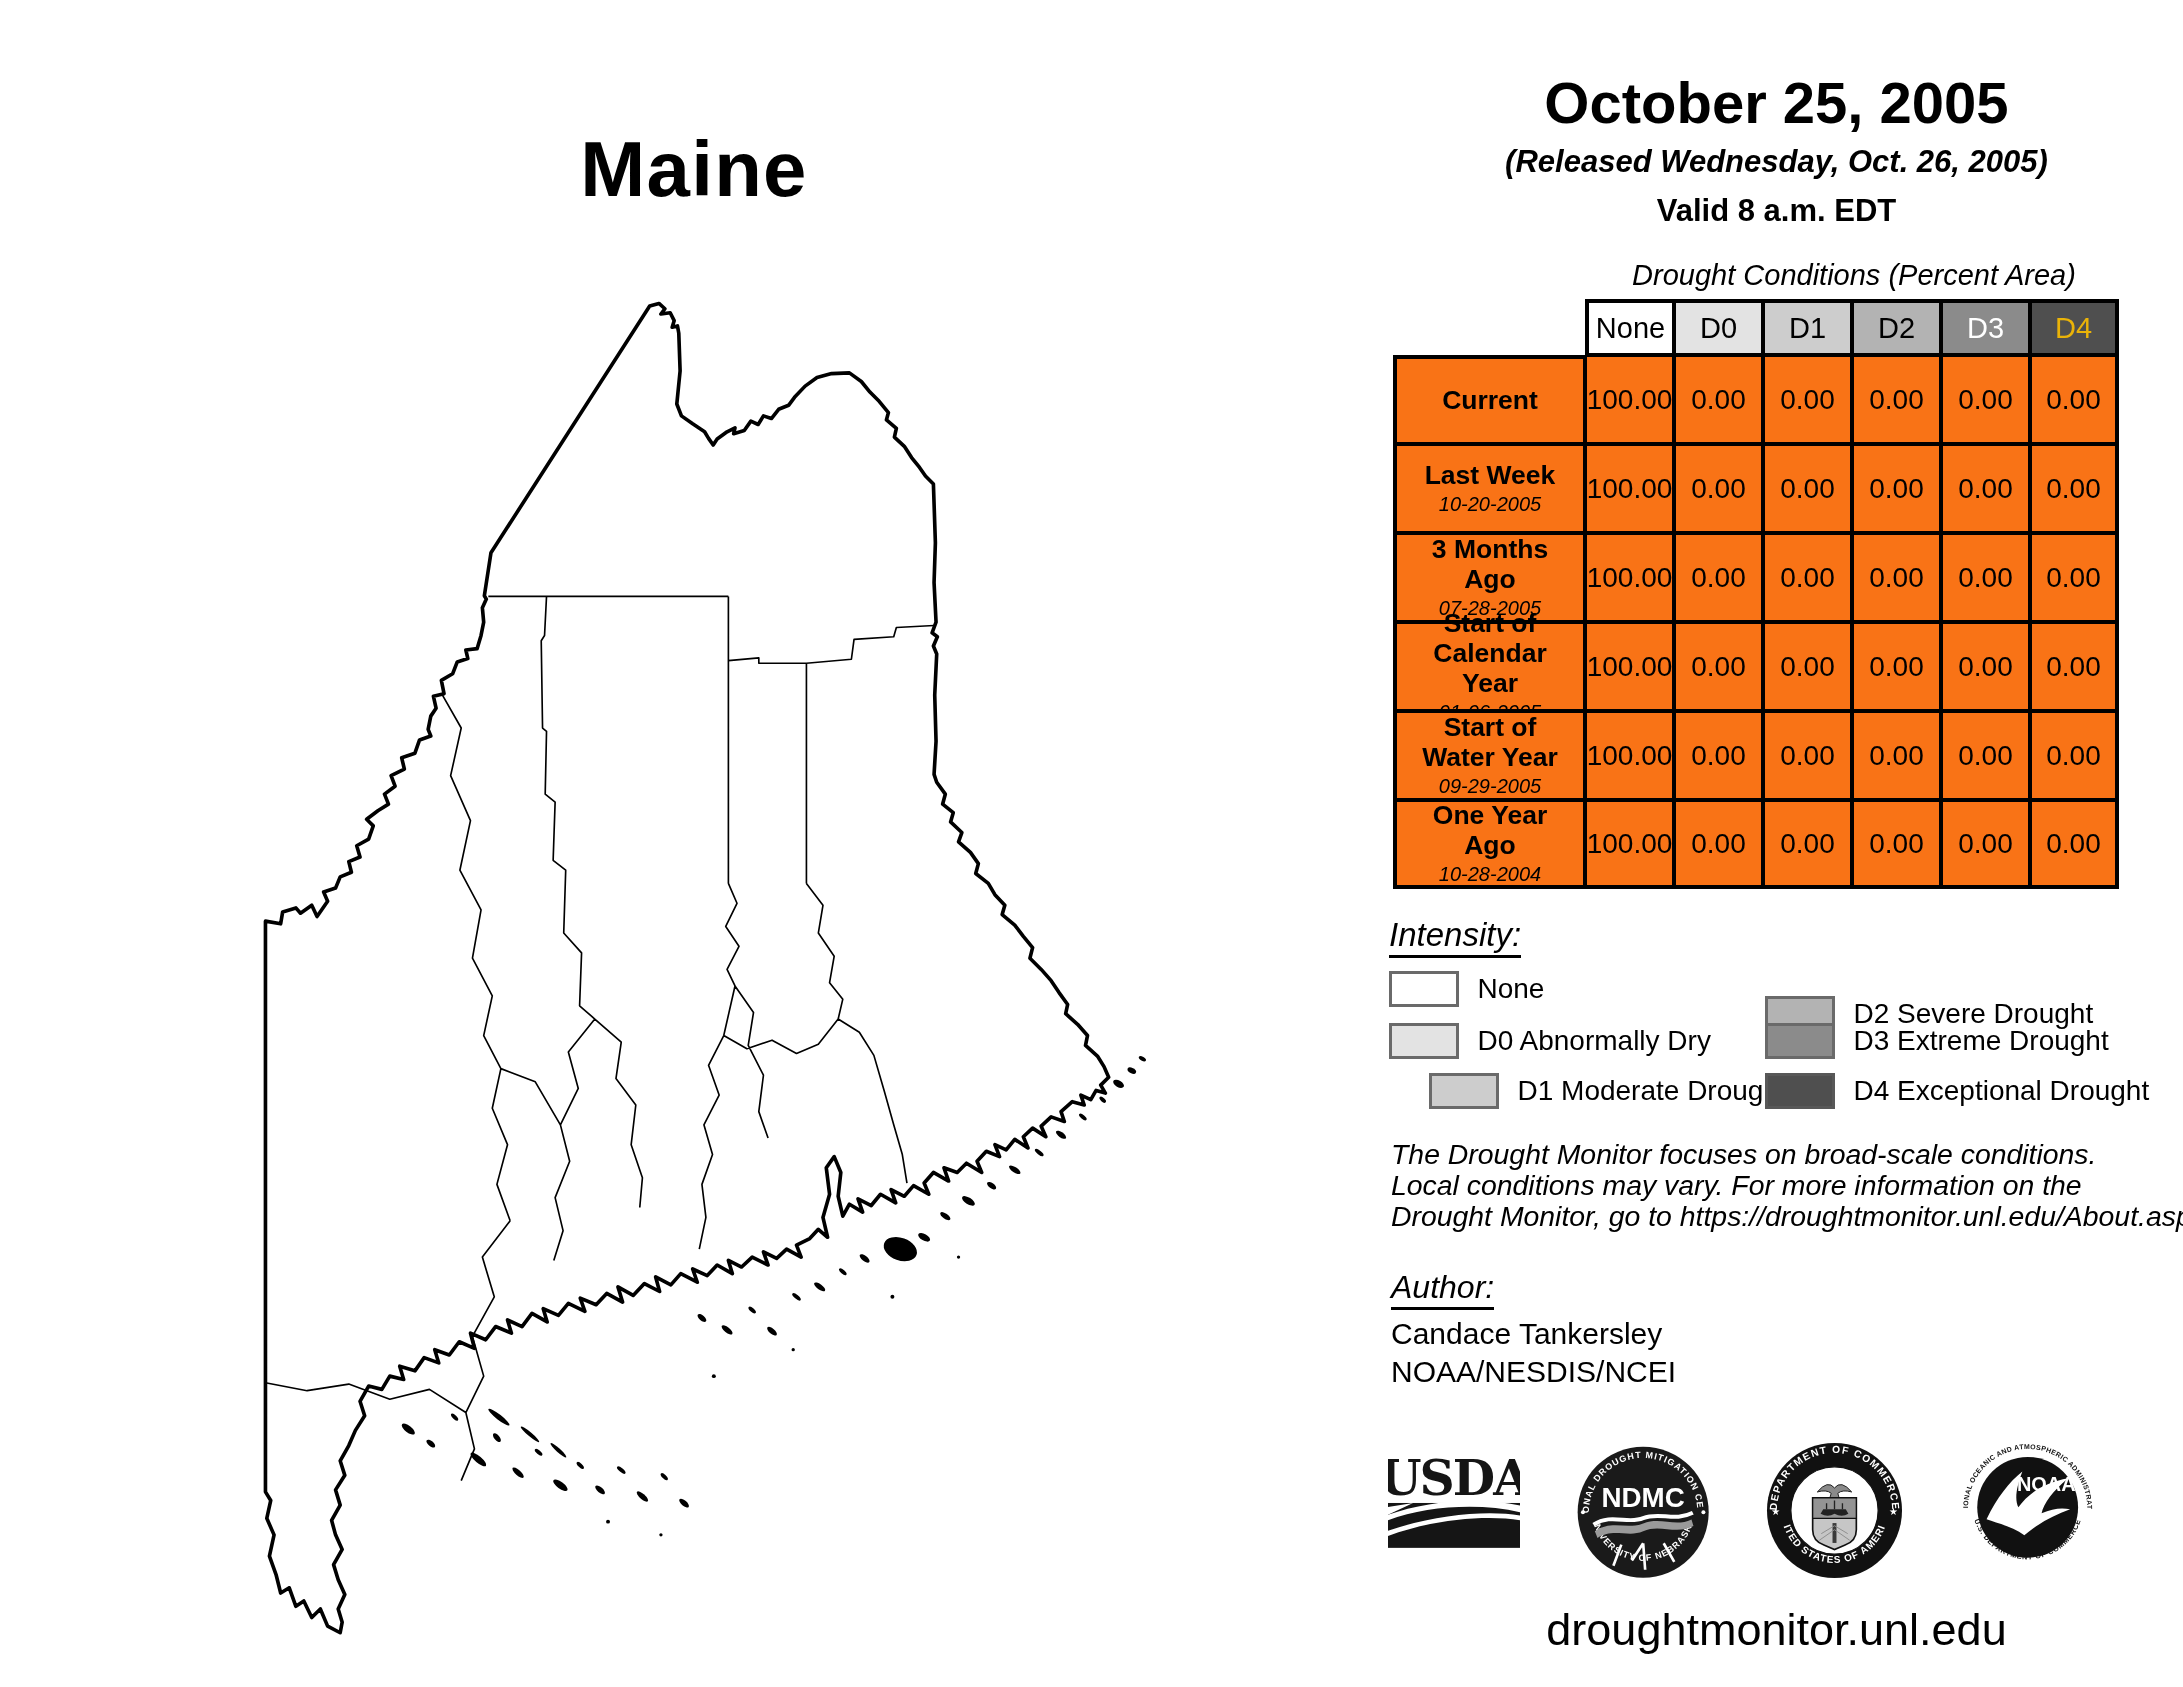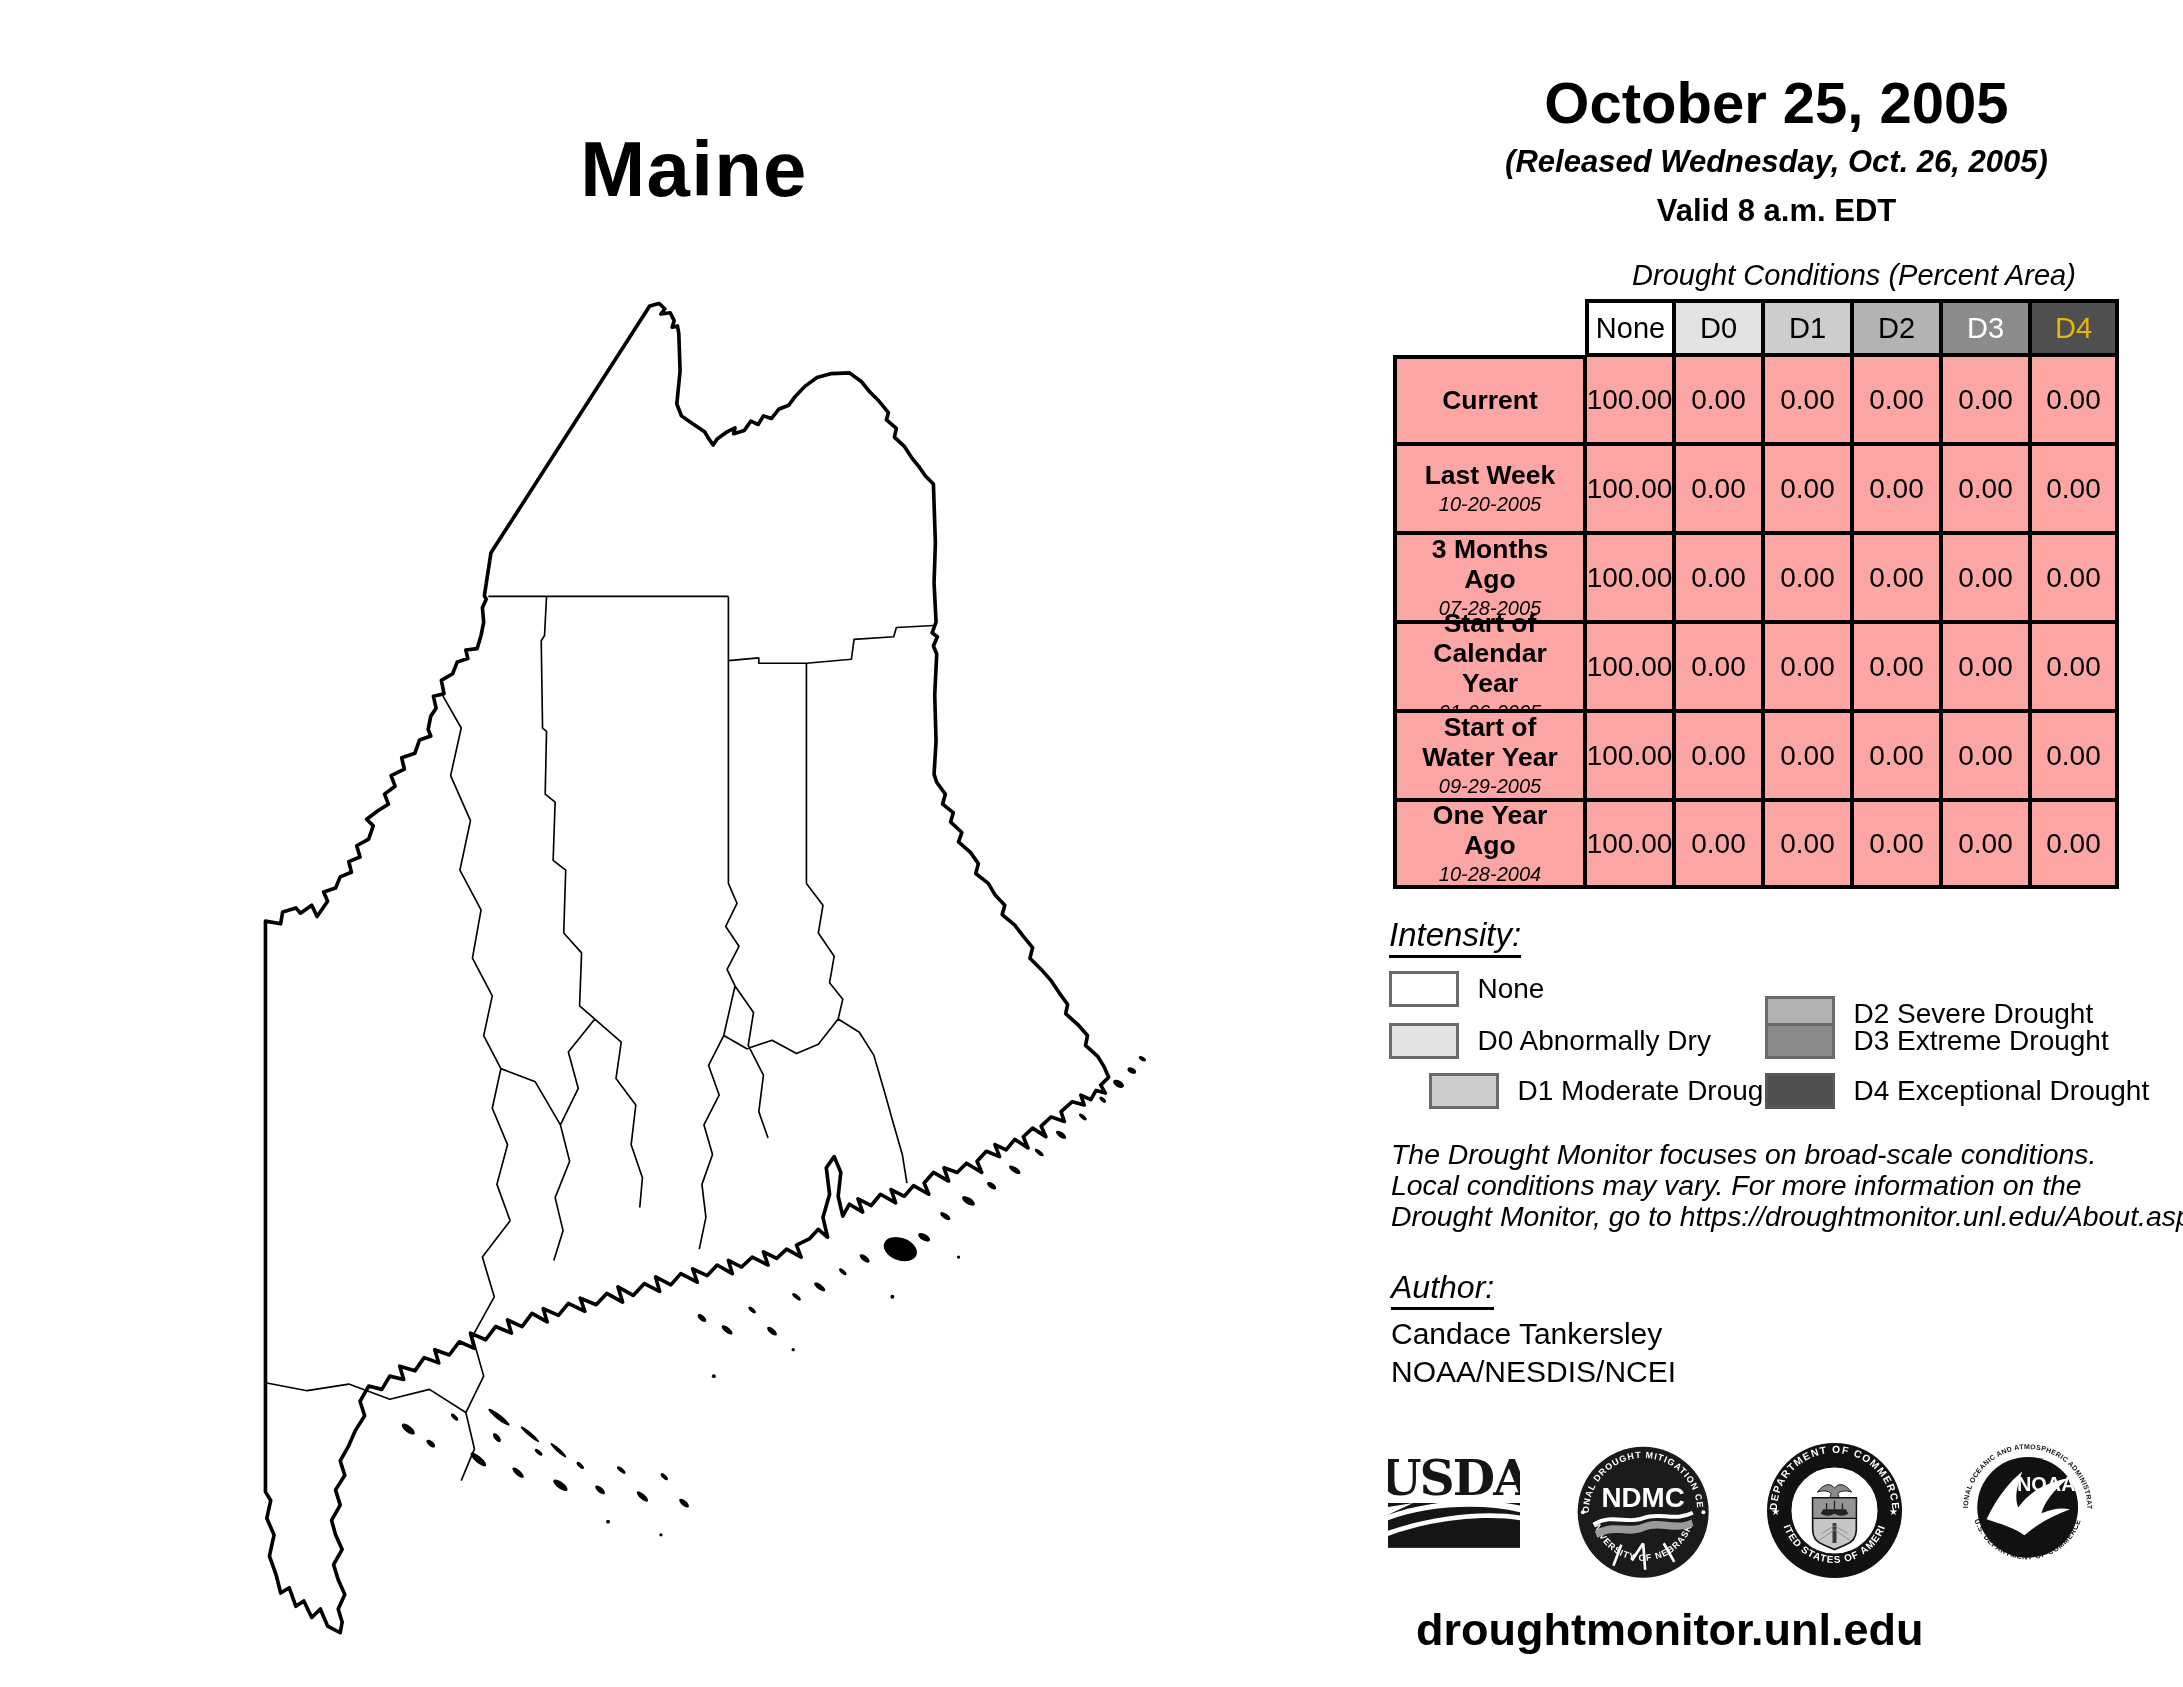--- a/index.html
+++ b/index.html
@@ -16,21 +16,21 @@
   .released-line{left:1416px;top:144px;width:721px;text-align:center;
              font-size:31px;font-weight:bold;font-style:italic;}
   .valid-line{left:1416px;top:193px;width:721px;text-align:center;
              font-size:31px;font-weight:bold;}
   
   .tbl-title{left:1585px;top:259px;width:538px;text-align:center;
              font-size:29px;font-style:italic;}
   .dm-table{left:1393px;top:299px;display:grid;
             grid-template-columns:192px repeat(6,89px);
             grid-template-rows:56px repeat(6,89px);}
-  .cell{border:2px solid #000;background:#fca5a5;display:flex;flex-direction:column;
+  .cell{border:2px solid #000;background:#f97316;display:flex;flex-direction:column;
         align-items:center;justify-content:center;text-align:center;}
   .corner{border:none;background:transparent;}
   .bt{border-top-width:4.6px;} .bl{border-left-width:4.6px;}
   .br{border-right-width:4.6px;} .bb{border-bottom-width:4.6px;}
   .hcell{font-size:29px;}
   .vcell{font-size:28px;}
   .rlabel{font-size:26.5px;font-weight:bold;width:165px;line-height:1.12;}
   .rdate{font-size:20px;font-style:italic;margin-top:2.6px;}
   .col-none{background:#ffffff;} .col-d0{background:#e3e3e3;}
   .col-d1{background:#cdcdcd;} .col-d2{background:#b3b3b3;}
@@ -42,22 +42,22 @@
   .leg-item{display:flex;align-items:center;}
   .leg-label{font-size:28px;margin-left:18.5px;white-space:nowrap;}
   .sw-none{background:#ffffff;} .sw-d0{background:#e3e3e3;} .sw-d1{background:#cdcdcd;}
   .sw-d2{background:#b3b3b3;} .sw-d3{background:#8b8b8b;} .sw-d4{background:#4f4f4f;border-color:#585858;}
   
   .disclaimer{left:1391px;top:1139px;font-size:28.4px;font-style:italic;line-height:31px;white-space:nowrap;}
   .author-h{left:1391px;top:1269px;font-size:32px;font-style:italic;
             border-bottom:3.3px solid #000;padding-bottom:1.3px;}
   .author-name{left:1391px;top:1317px;font-size:30px;}
   .author-org{left:1391px;top:1355px;font-size:30px;}
-  .footer-url{left:1416px;top:1604px;width:721px;
-              font-size:45px;font-weight:bold;}
+  .footer-url{left:1416px;top:1604px;width:721px;text-align:center;
+              font-size:45px;font-weight:normal;}
   .serif{font-family:"DejaVu Serif","Liberation Serif",serif;}
 </style>
 </head>
 <body>
 
 <div class="page">
 
   <div class="abs map-subtitle">Maine</div>
 
   <div class="abs date-line">October 25, 2005</div>

